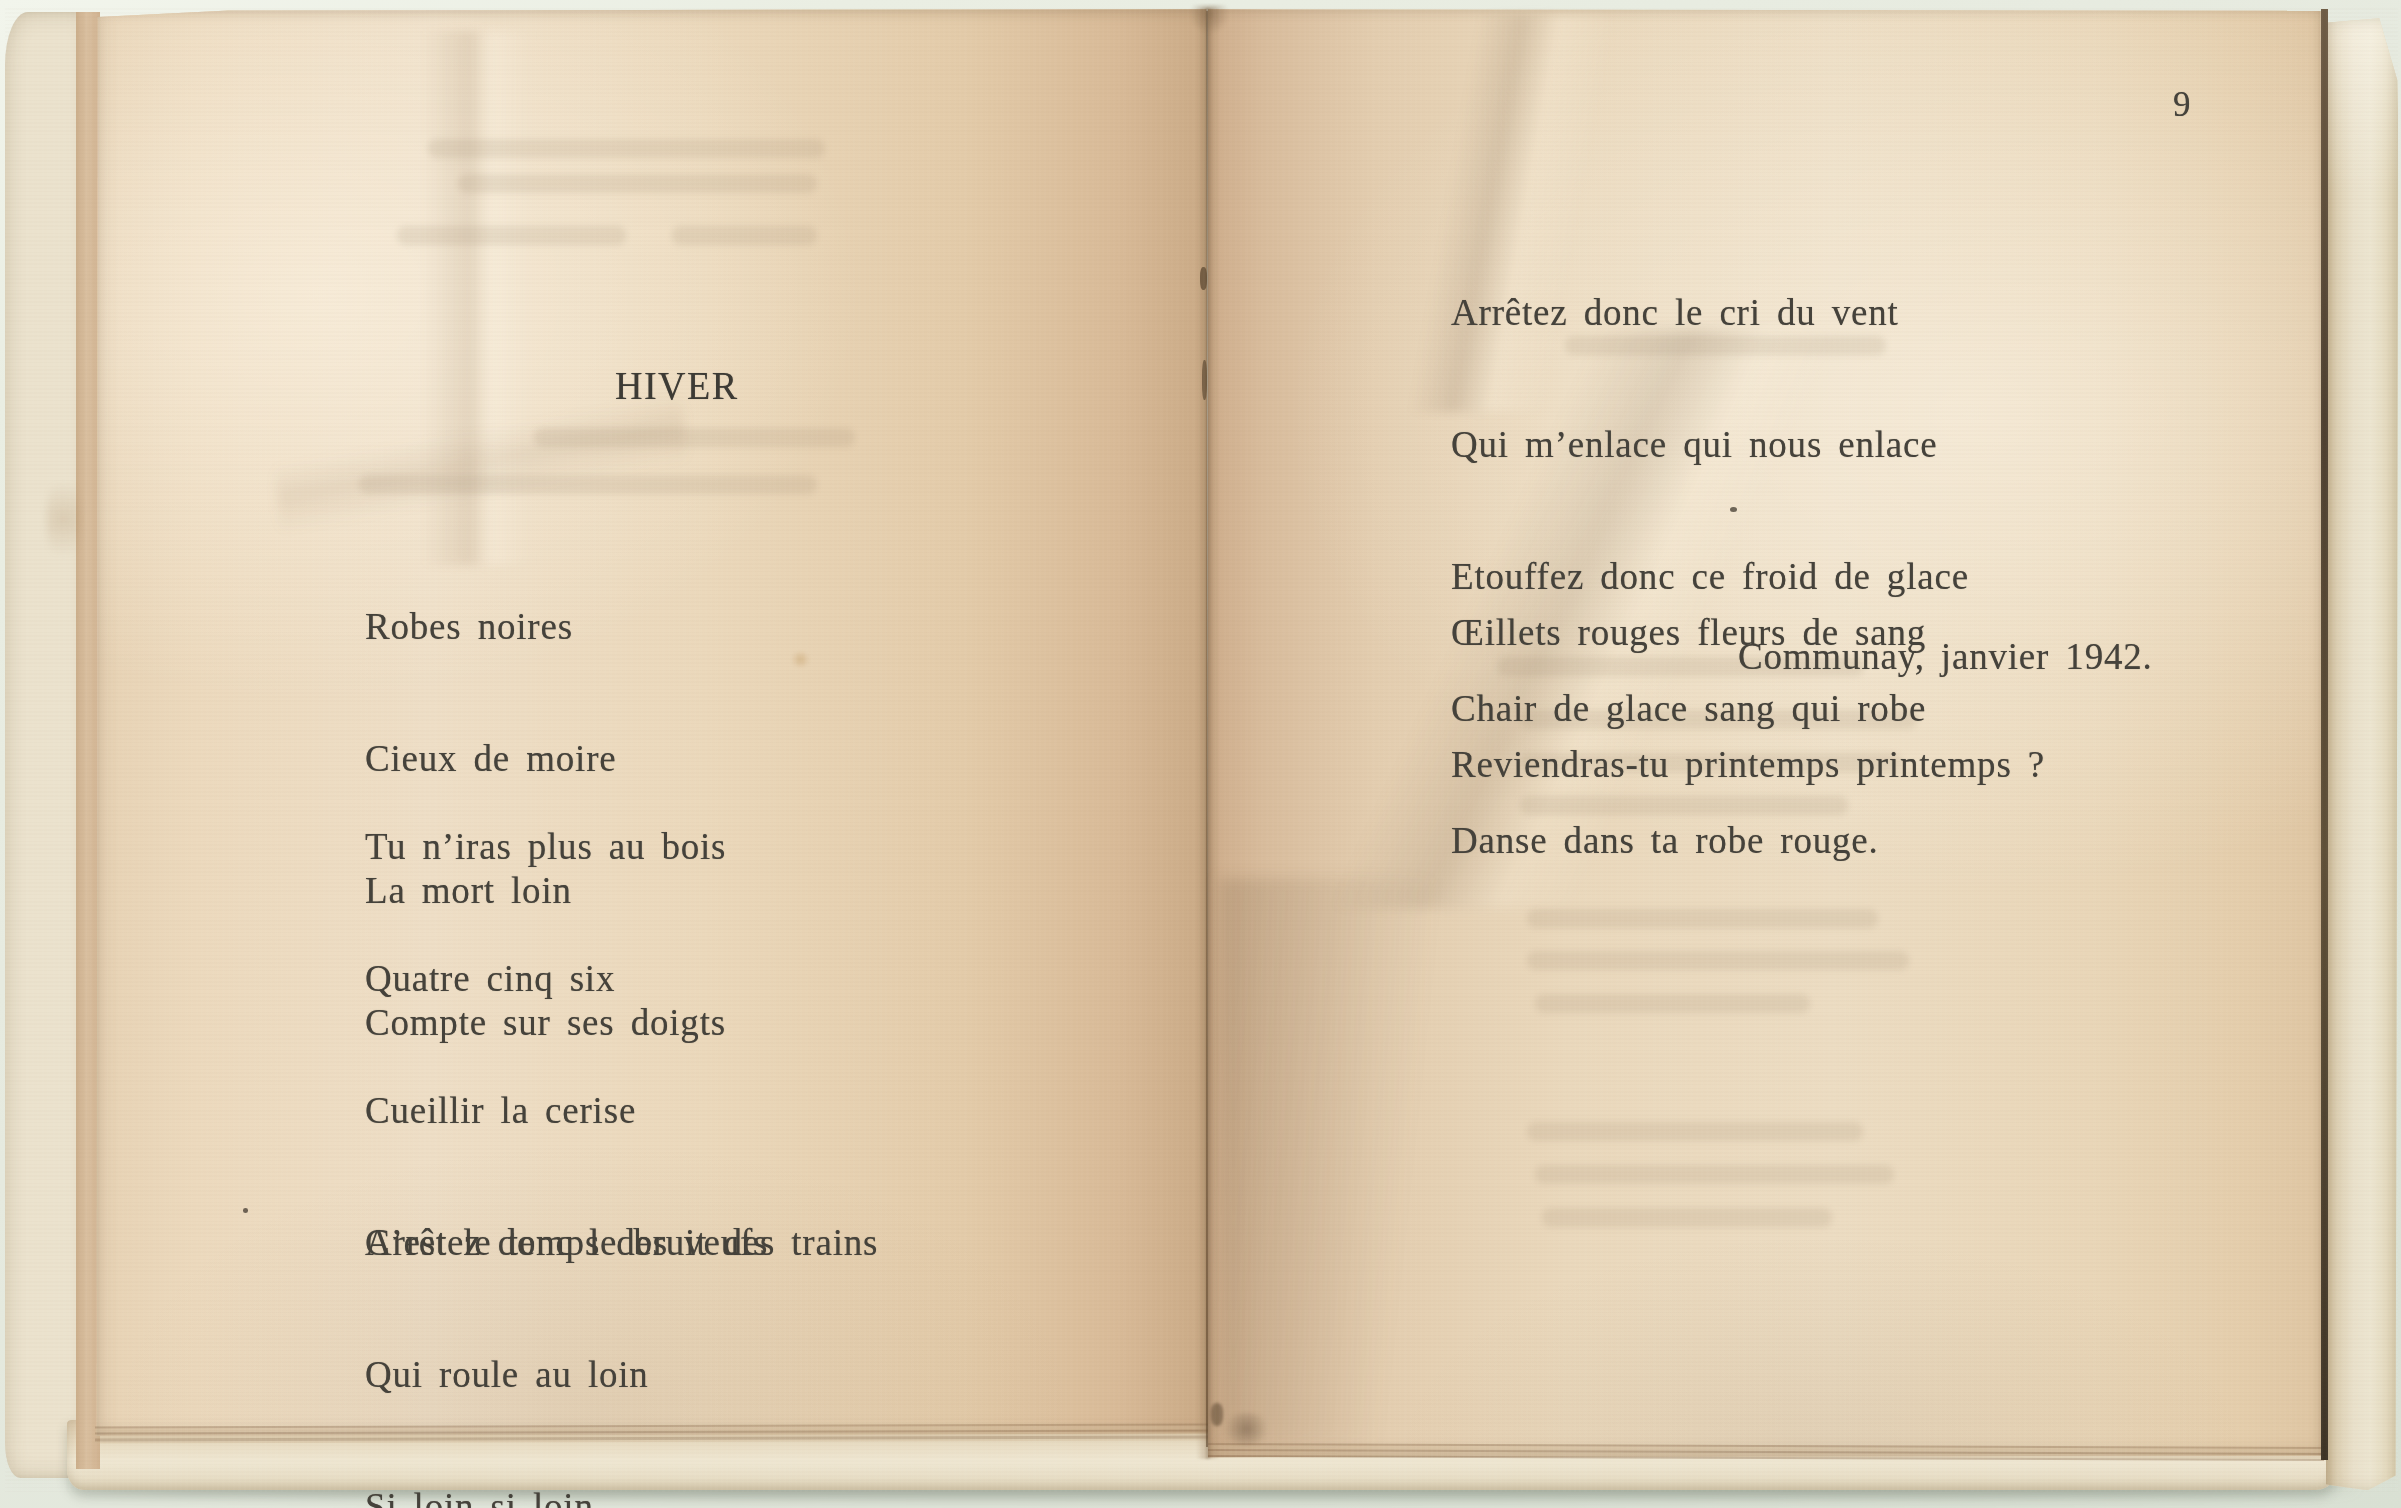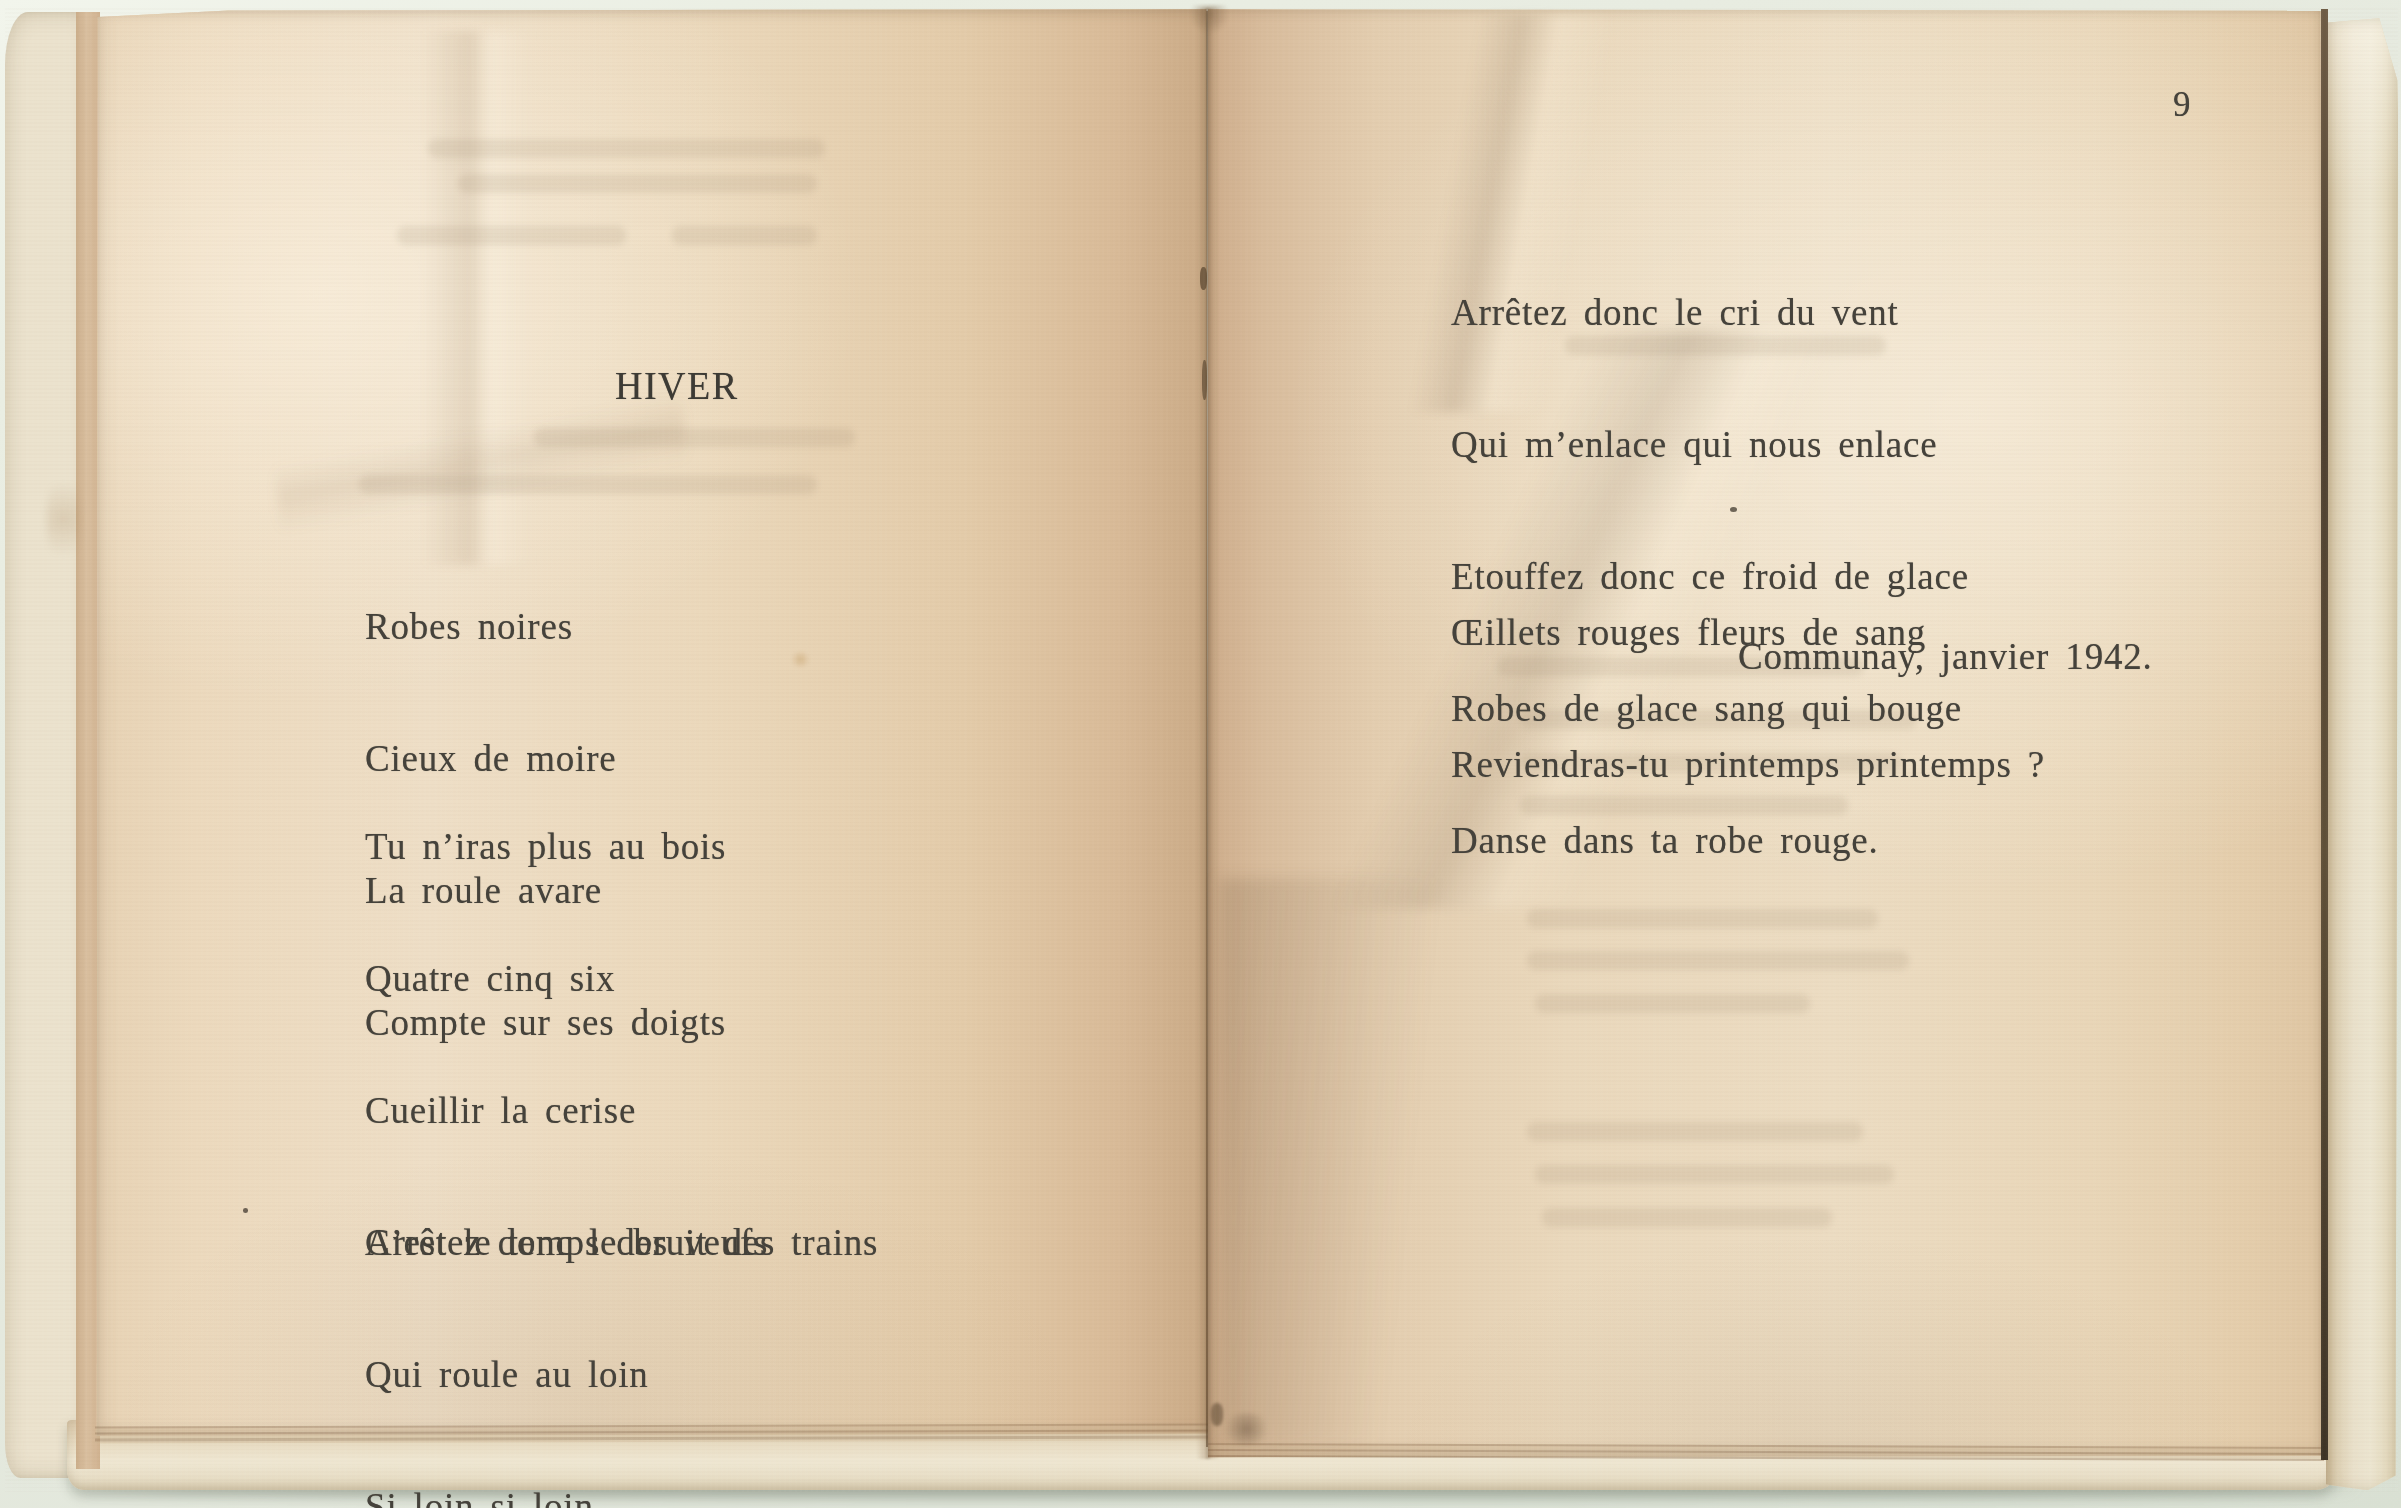--- a/index.html
+++ b/index.html
@@ -181,21 +181,21 @@
   <div class="stain" style="left:1222px;top:1413px;width:49px;height:32px;background:radial-gradient(circle,rgba(90,70,50,.45),transparent 72%);filter:blur(2.3px);"></div>
   <div class="stain" style="left:46px;top:473px;width:35px;height:92px;background:radial-gradient(circle,rgba(160,125,85,.22),transparent 75%);filter:blur(3.1px);"></div>
 
   <div class="grain"></div>
 
   <div class="poem-title ink">HIVER</div>
 
   <div class="stanza stanza-l1 ink">
     <div>Robes noires</div>
     <div>Cieux de moire</div>
-    <div>La roule avare</div>
+    <div>La mort loin</div>
     <div>Compte sur ses doigts</div>
   </div>
 
   <div class="stanza stanza-l2 ink">
     <div>Tu n’iras plus au bois</div>
     <div>Quatre cinq six</div>
     <div>Cueillir la cerise</div>
     <div>C’est le temps des veufs</div>
     
     
@@ -206,21 +206,21 @@
     <div>Qui roule au loin</div>
     <div>Si loin si loin</div>
   </div>
 
   <div class="page-number ink">9</div>
 
   <div class="stanza stanza-r1 ink">
     <div>Arrêtez donc le cri du vent</div>
     <div>Qui m’enlace qui nous enlace</div>
     <div>Etouffez donc ce froid de glace</div>
-    <div>Robes de glace sang qui bouge</div>
+    <div>Chair de glace sang qui robe</div>
     <div>Danse dans ta robe rouge.</div>
   </div>
 
   <div class="stanza stanza-r2 ink">
     <div>Œillets rouges fleurs de sang</div>
     <div>Reviendras-tu printemps printemps ?</div>
   </div>
 
   <div class="signature ink">Communay, janvier 1942.</div>
 

